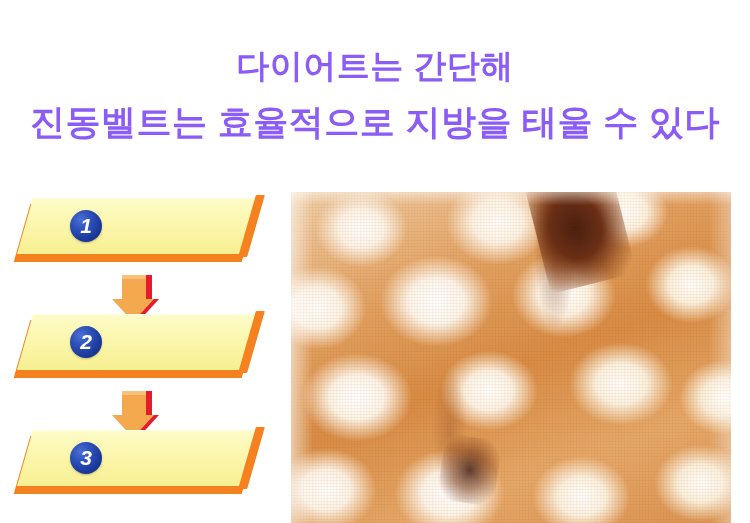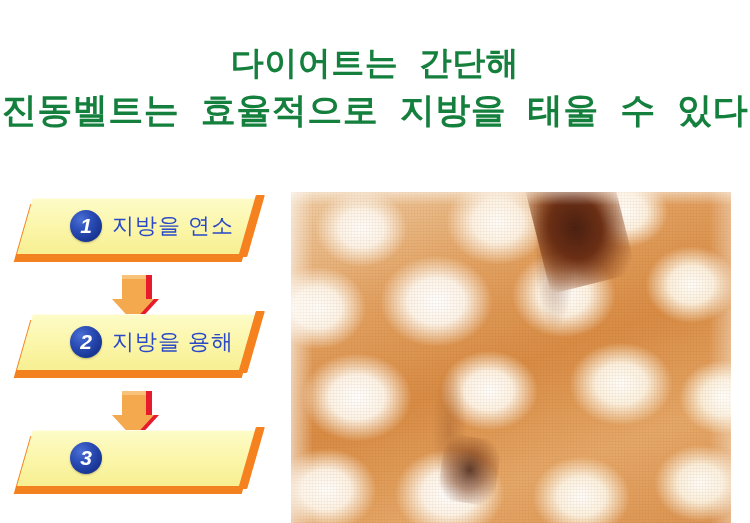--- a/index.html
+++ b/index.html
@@ -17,34 +17,33 @@
 
   
   #headline {
     position: absolute;
     left: 0;
     top: 44px;
     width: 750px;
     text-align: center;
   }
   .headline-line {
-    color: #15803d;
+    color: #8b5cf6;
     font-weight: bold;
     letter-spacing: 0.5px;
     white-space: nowrap;
-    font-family: Liberation Mono, monospace;
   }
   #headline-line-1 {
     font-size: 33px;
     line-height: 44px;
   }
   #headline-line-2 {
     font-size: 35px;
     line-height: 48px;
-    margin-top: 1px;
+    margin-top: 10px;
   }
 
   
   #flow {
     position: absolute;
     left: 0px;
     top: 190px;
     width: 290px;
     height: 325px;
   }
@@ -208,37 +207,35 @@
   <div class="headline-line" id="headline-line-2">진동벨트는 효율적으로 지방을 태울 수 있다</div>
 </div>
 
 <div id="flow">
 
   <div class="step" id="step-1">
     <div class="banner-shadow"></div>
     <div class="banner-face"></div>
     <div class="banner-edge-right"></div>
     <div class="badge">1</div>
-    <div class="step-label">지방을 연소</div>
   </div>
 
   <div class="arrow" id="arrow-1">
     <svg width="64" height="52" viewBox="0 0 64 52" xmlns="http://www.w3.org/2000/svg">
       <path d="M40 3 L48 3 L48 27 L55 27 L34 50 L30 45 L42 31 L40 31 Z" fill="#e81b2d"></path>
       <path d="M18 3 L42 3 L42 27 L50 27 L29 50 L8 27 L18 27 Z" fill="#f5a94e"></path>
       <path d="M18 3 L42 3 L42 7 L18 7 Z" fill="#f9c27a"></path>
     </svg>
   </div>
 
   <div class="step" id="step-2">
     <div class="banner-shadow"></div>
     <div class="banner-face"></div>
     <div class="banner-edge-right"></div>
     <div class="badge">2</div>
-    <div class="step-label">지방을 용해</div>
   </div>
 
   <div class="arrow" id="arrow-2">
     <svg width="64" height="52" viewBox="0 0 64 52" xmlns="http://www.w3.org/2000/svg">
       <path d="M40 3 L48 3 L48 27 L55 27 L34 50 L30 45 L42 31 L40 31 Z" fill="#e81b2d"></path>
       <path d="M18 3 L42 3 L42 27 L50 27 L29 50 L8 27 L18 27 Z" fill="#f5a94e"></path>
       <path d="M18 3 L42 3 L42 7 L18 7 Z" fill="#f9c27a"></path>
     </svg>
   </div>
 

